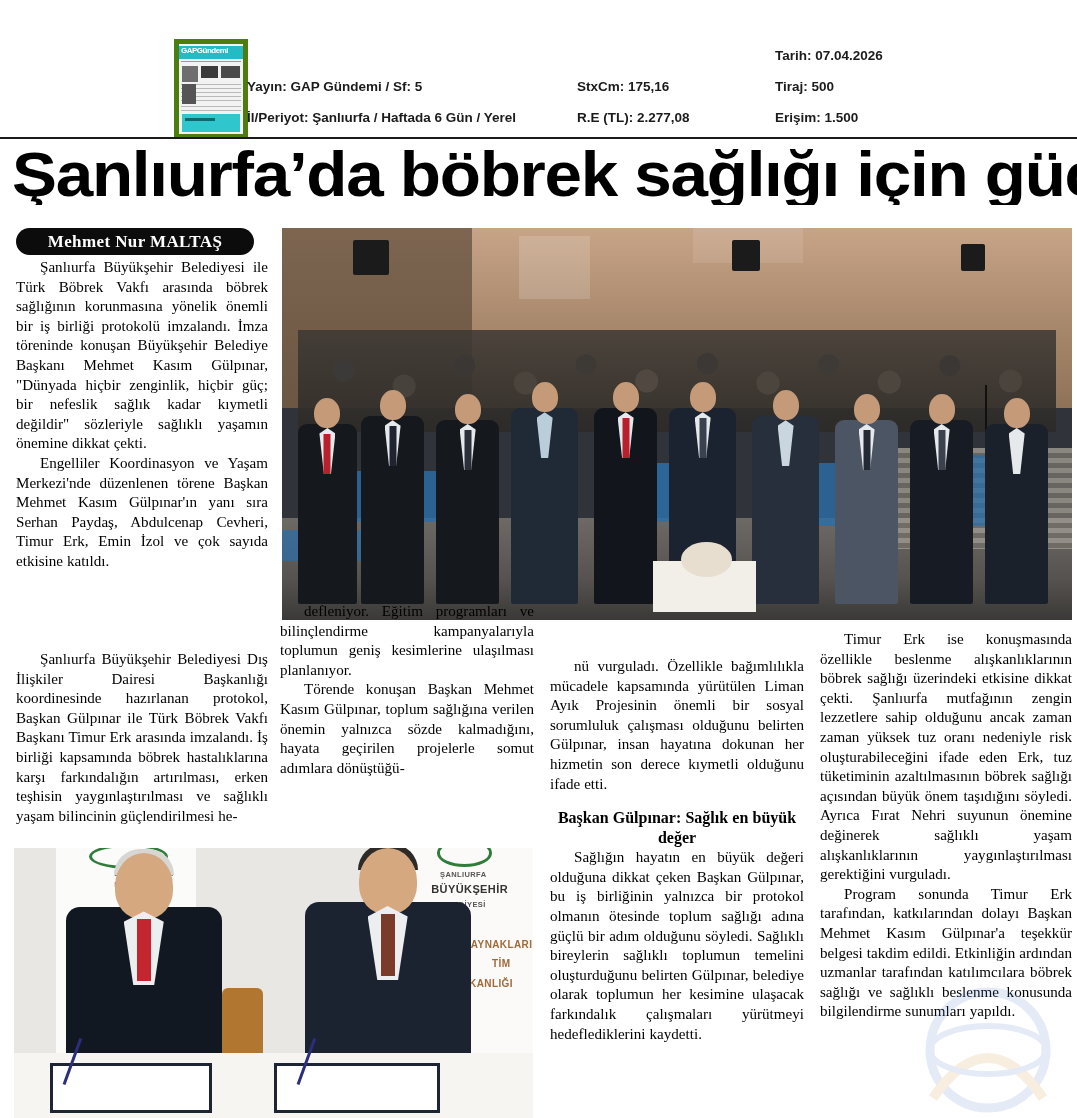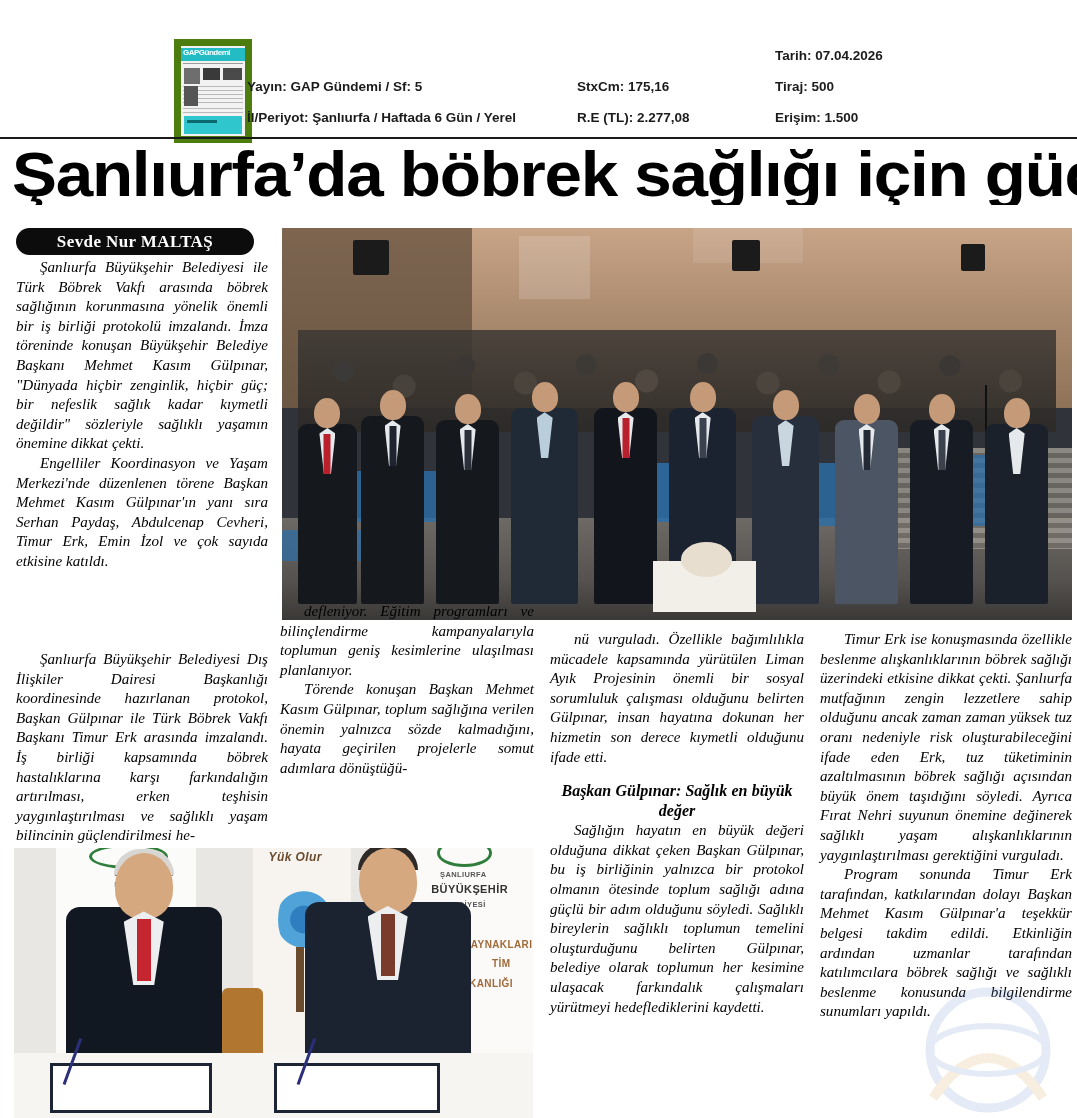--- a/index.html
+++ b/index.html
@@ -13,21 +13,21 @@
     position:relative;
   }
 
   
   .meta-header{
     position:absolute;left:0;top:0;width:1077px;height:138px;
     background:#fff;
   }
   .meta-logo{
     position:absolute;left:174px;top:39px;width:64px;height:90px;
-    background:#f2f2f2;border:7px solid #4d7c0f;
+    background:#f2f2f2;border:5px solid #4d7c0f;
     overflow:hidden;
   }
   .meta-logo .masthead{
     position:absolute;left:0;top:2px;width:64px;height:13px;
     background:#24bcc4;
   }
   .meta-logo .masthead-txt{
     position:absolute;left:2px;top:2px;width:60px;height:9px;
     font-size:8px;font-weight:bold;color:#fff;letter-spacing:-0.5px;
     line-height:9px;font-family:"Liberation Sans",sans-serif;
@@ -95,29 +95,28 @@
   
   .col{
     position:absolute;
     font-family:"Liberation Serif", serif;
     font-size:15.1px;
     line-height:19.6px;
     text-align:justify;
     color:#000;
     -webkit-hyphens:none;hyphens:none;
     word-spacing:0.2px;
-    font-style:italic;
   }
   .col p{margin:0;text-indent:24px;}
   .col p + p{margin-top:0;}
 
   .col-1{left:16px;top:258px;width:252px;}
   .col-1b{left:16px;top:650px;width:252px;}
   .col-2{left:280px;top:602px;width:254px;}
-  .col-3{left:550px;top:630px;width:254px;}
+  .col-3{left:550px;top:657px;width:254px;}
   .col-4{left:820px;top:630px;width:252px;}
 
   .subhead{
     font-family:"Liberation Serif", serif;
     font-weight:bold;
     font-size:16px;
     line-height:20px;
     text-align:center;
     text-indent:0 !important;
     margin-top:14px !important;
@@ -233,21 +232,21 @@
       <span class="meta-cell c-b">R.E (TL): 2.277,08</span>
       <span class="meta-cell c-c">Erişim: 1.500</span>
     </div>
   </div>
 
   <div class="header-rule"></div>
 </div>
 
 <div class="headline">Şanlıurfa’da böbrek sağlığı için güç birliği</div>
 
-<div class="byline">Sevde Nur MALTAŞ</div>
+<div class="byline">Mehmet Nur MALTAŞ</div>
 
 <div class="photo photo-main">
   <div class="hall-wall"></div>
   <div class="hall-wall2"></div>
   <div class="hall-panel" style="left:30%;top:2%;width:9%;height:16%;background:rgba(255,255,255,.16);"></div>
   <div class="hall-panel" style="left:52%;top:0%;width:14%;height:9%;background:rgba(255,255,255,.10);"></div>
   <div class="speaker-box" style="left:9%;top:3%;width:4.5%;height:9%;"></div>
   <div class="speaker-box" style="left:57%;top:3%;width:3.5%;height:8%;"></div>
   <div class="speaker-box" style="left:86%;top:4%;width:3%;height:7%;"></div>
   <div class="hall-floor"></div>
@@ -344,26 +343,20 @@
 
   <div class="bg-banner" style="left:8%;top:0;width:27%;height:78%;background:#fbfbfa;">
     <div style="position:absolute;left:24%;top:-2%;width:52%;height:9%;border:3px solid #2f7d3a;border-radius:50%;"></div>
     <div class="bt" style="left:42%;top:10%;font-size:8px;">DIŞ İLİŞKİLER</div>
     <div class="bt" style="left:42%;top:15%;font-size:8px;">BAŞKANLIĞI</div>
     <div class="bt" style="left:46%;top:23%;font-size:7px;">RELATIONS</div>
     <div class="bt" style="left:49%;top:28%;font-size:7px;">MENT</div>
     <div style="position:absolute;left:52%;top:34%;width:14%;height:6%;background:#2b7fd0;"></div>
   </div>
 
-  <div class="bg-banner" style="left:46%;top:0;width:19%;height:80%;background:#f7f4ef;">
-    <div class="bt" style="left:16%;top:1%;font-size:12px;color:#6b4b2e;font-style:italic;">Yük Olur</div>
-    <div style="position:absolute;left:26%;top:16%;width:52%;height:34%;border-radius:50%;
-         background:radial-gradient(circle,#2f7fc0 0 30%,#4fa3d8 32% 62%,rgba(255,255,255,0) 64%);"></div>
-    <div style="position:absolute;left:44%;top:46%;width:8%;height:30%;background:#6b4b2e;"></div>
-  </div>
 
   <div class="bg-banner" style="left:72%;top:0;width:28%;height:80%;background:#fbfaf8;">
     <div style="position:absolute;left:34%;top:-4%;width:34%;height:10%;border:3px solid #2f7d3a;border-radius:50%;"></div>
     <div class="bt" style="left:36%;top:10%;font-size:7.5px;color:#555;">ŞANLIURFA</div>
     <div class="bt" style="left:30%;top:16%;font-size:11px;color:#333;">BÜYÜKŞEHİR</div>
     <div class="bt" style="left:34%;top:24%;font-size:7.5px;color:#555;">BELEDİYESİ</div>
     <div class="bt" style="left:52%;top:42%;font-size:10px;color:#a06b3a;">KAYNAKLARI</div>
     <div class="bt" style="left:58%;top:51%;font-size:10px;color:#a06b3a;margin-left:20px;">TİM</div>
     <div class="bt" style="left:56%;top:60%;font-size:10px;color:#a06b3a;">KANLIĞI</div>
   </div>

